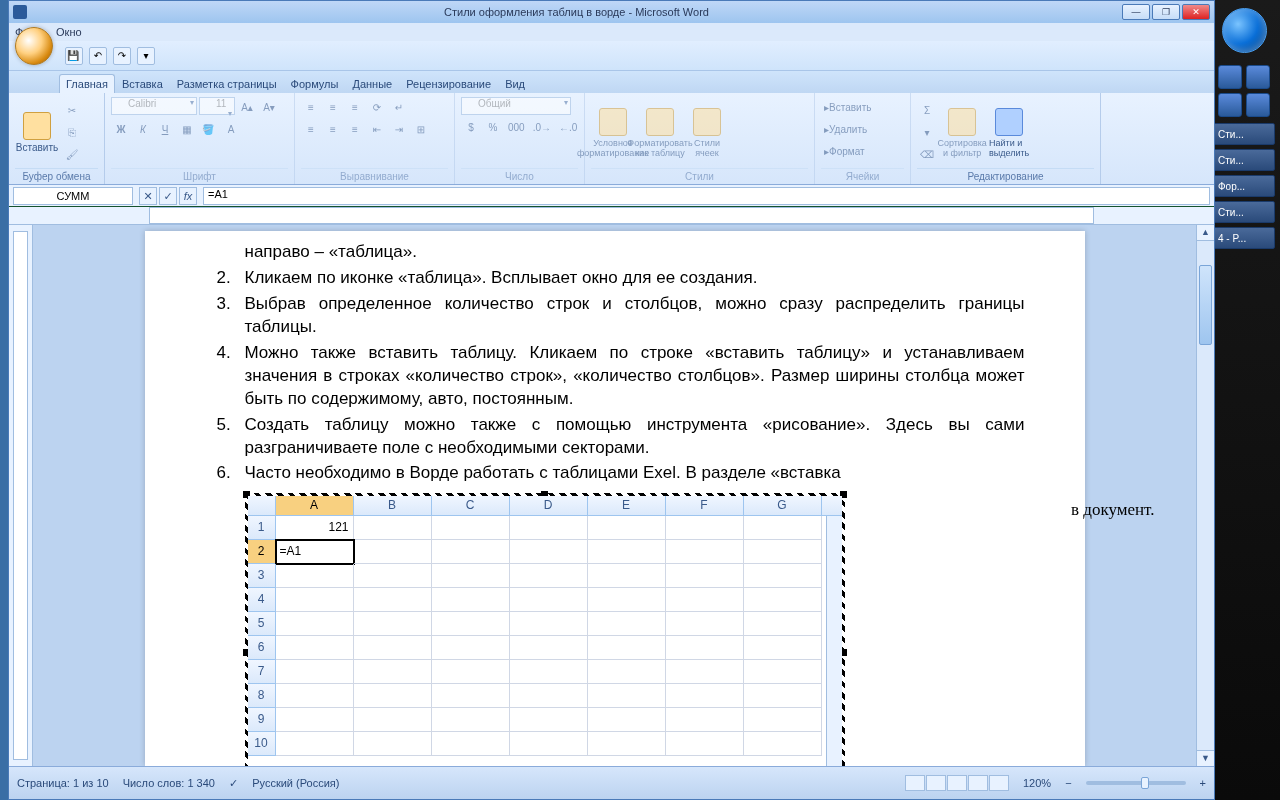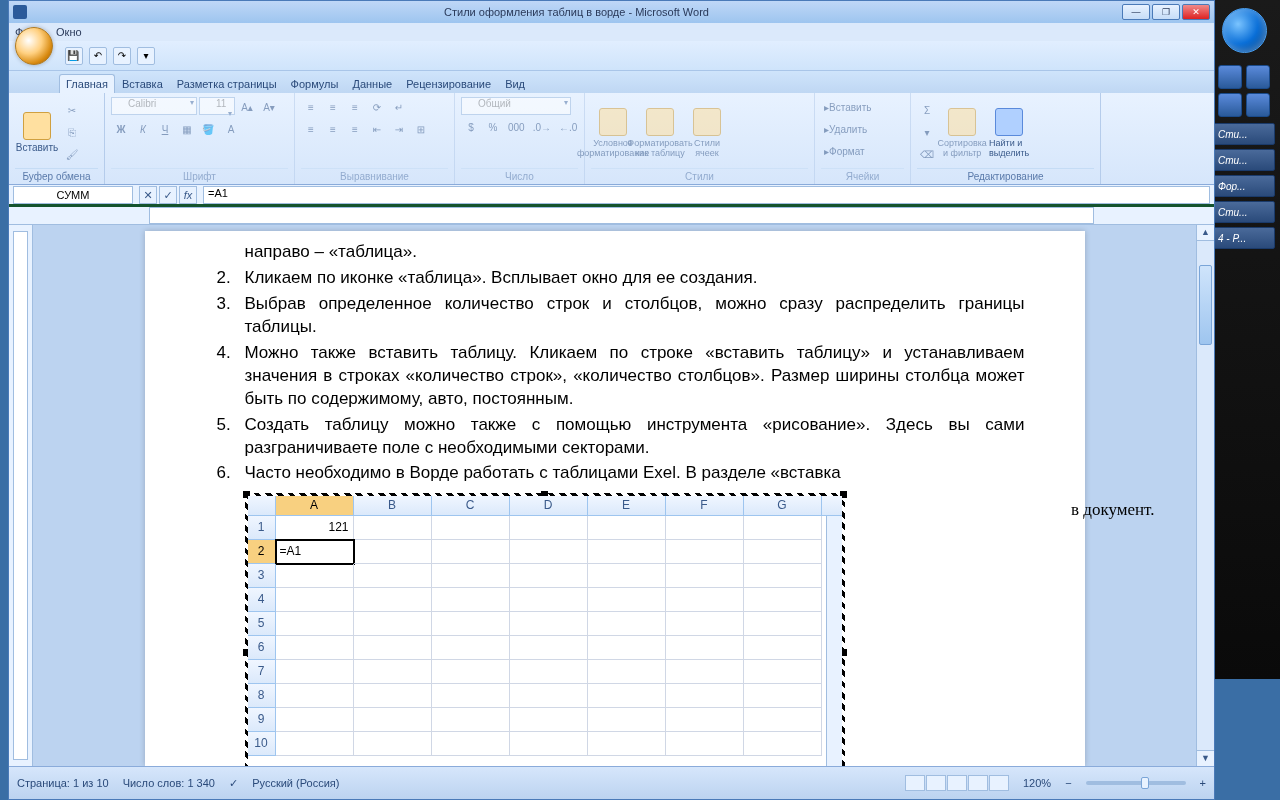--- a/index.html
+++ b/index.html
@@ -1,19 +1,19 @@
 <!DOCTYPE html>
 <html><head>
 <meta charset="utf-8">
 <style>
 * { box-sizing: border-box; margin: 0; padding: 0; font-family: "Segoe UI", Tahoma, sans-serif; }
 html, body { width: 1280px; height: 800px; overflow: hidden; background: #3a6ea5; }
 
 
-.os-taskbar { position: absolute; right: 0; top: 0; width: 73px; height: 679px; background: linear-gradient(#1a1a1a,#0a0a0a); border-left: 1px solid #333; display: flex; flex-direction: column; align-items: center; color: #fff; font-style: italic; }
+.os-taskbar { position: absolute; right: 0; top: 0; width: 73px; height: 800px; background: linear-gradient(#1a1a1a,#0a0a0a); border-left: 1px solid #333; display: flex; flex-direction: column; align-items: center; color: #fff; }
 .os-orb { width: 45px; height: 45px; border-radius: 50%; background: radial-gradient(circle at 35% 35%, #7bc4ff, #0a6fd8 50%, #043a75); margin: 8px 0; border: 1px solid #4a9eee; box-shadow: inset 0 0 8px #fff6; }
 .os-tray { margin-top: auto; text-align: center; font-size: 11px; padding: 6px 0; }
 .os-tray-icons { display:flex; gap:4px; justify-content:center; margin-bottom:4px; }
 .os-tray-icons span { width:14px; height:14px; background:#888; border-radius:2px; }
 .os-task-item { width: 62px; height: 22px; margin: 2px 0; background: linear-gradient(#4a6a9a,#2a4a7a); border: 1px solid #1a3a6a; border-radius: 2px; font-size: 10px; color: #fff; display: flex; align-items: center; padding: 0 4px; overflow:hidden; white-space:nowrap; }
 .os-quick { display:flex; flex-wrap:wrap; gap:4px; padding:4px; justify-content:center; }
 .os-quick span { width:24px; height:24px; background:linear-gradient(#5a8adb,#2a5a9a); border-radius:3px; border:1px solid #1a4a8a; }
 
 
 .word-window { position: absolute; left: 0; top: 0; width: 1207px; height: 800px; background: #cfe4fb; border: 1px solid #4a7ab8; display: flex; flex-direction: column; margin-left: 8px; }
@@ -43,21 +43,21 @@
 .rbtn { border: 1px solid transparent; padding: 2px; border-radius: 2px; background: transparent; min-width: 20px; height: 20px; display:inline-flex; align-items:center; justify-content:center; font-size:10px; color:#3a5a8a;}
 .rbig { width: 44px; height: 62px; display: flex; flex-direction: column; align-items: center; justify-content: center; gap: 2px; border-radius:3px; }
 .rbig .ricon { width: 28px; height: 28px; background: #ffe0a0; border: 1px solid #d0a040; border-radius: 3px; }
 .rselect { height: 18px; border: 1px solid #a0bde0; background: #fff; font-size: 10px; padding: 0 14px 0 16px; position:relative; color:#888;}
 .rselect::after { content:"▾"; position:absolute; right:2px; font-size:8px; color:#5a7aaa;}
 .rowstack { display:flex; flex-direction:column; gap:2px; }
 .btnrow { display:flex; gap:2px; }
 .disabled { opacity:0.55; }
 
 
-.formula-bar { height: 22px; background: #e8f2ff; border-bottom: 3px solid #14532d; display:flex; align-items:center; gap:6px; padding:0 4px; font-size:11px;}
+.formula-bar { height: 22px; background: #e8f2ff; border-bottom: 1px solid #14532d; display:flex; align-items:center; gap:6px; padding:0 4px; font-size:11px;}
 .name-box { width: 120px; height:18px; border:1px solid #a0bde0; background:#fff; padding:0 4px; display:flex; align-items:center; justify-content:center;}
 .fx-btns { display:flex; gap:2px; }
 .fx-btn { width:18px; height:18px; border:1px solid #a0bde0; background:#e8f2ff; font-size:11px; text-align:center; line-height:16px; color:#3a5a8a;}
 .fx-input { flex:1; height:18px; border:1px solid #a0bde0; background:#fff; padding:0 4px; }
 
 
 .ruler { height: 18px; background: #e8f2ff; border-bottom: 1px solid #a0bde0; position:relative; font-size:8px; color:#5a7aaa; overflow:hidden;}
 .ruler-inner { position:absolute; left:140px; right:120px; top:0; bottom:0; background:#fff; border:1px solid #a0bde0;}
 
 

